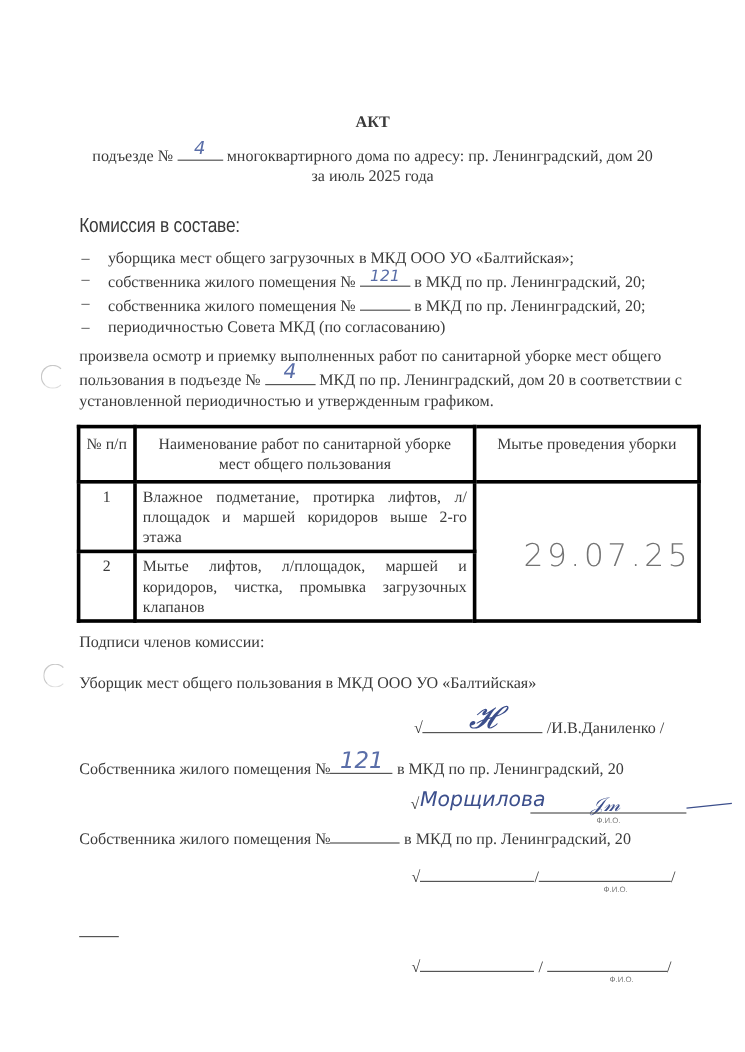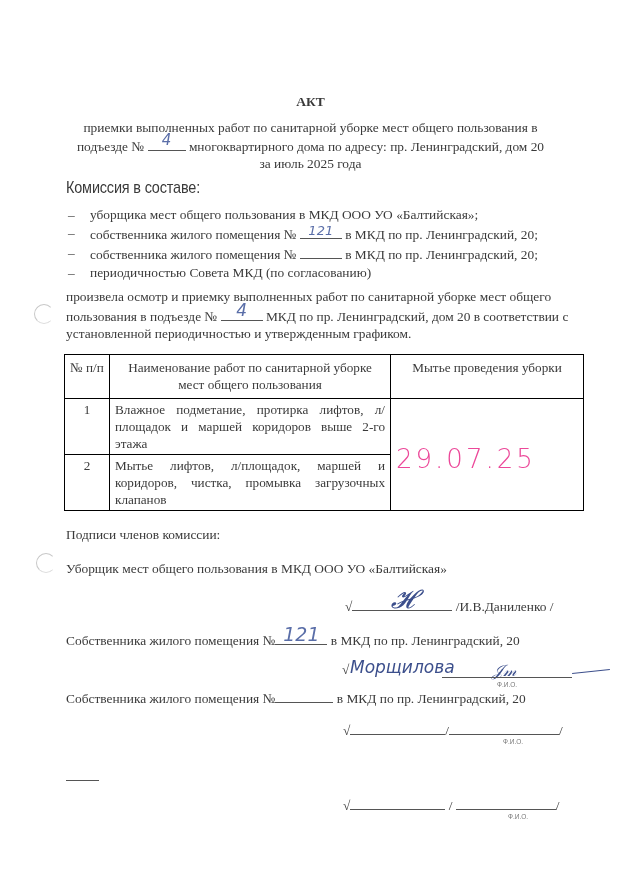--- a/index.html
+++ b/index.html
@@ -10,26 +10,26 @@
   .title { top: 94px; font-weight: bold; font-size: 13.5px; }
   .sub { top: 119px; line-height: 17px; }
   .blank { display: inline-block; border-bottom: 1px solid #555; position: relative; vertical-align: baseline; }
   .hw { font-family: "DejaVu Sans", sans-serif; color: #5a6ea8; font-style: italic; position: absolute; left: 0; right: 0; text-align: center; bottom: 0; line-height: 1; }
   .commission { top: 178px; left: 66px; font-size: 17px; font-family: "Liberation Sans Narrow", "Liberation Sans", sans-serif; transform: scaleX(0.85); transform-origin: left; letter-spacing: -0.2px; }
   .list { top: 206px; left: 68px; margin: 0; padding: 0; list-style: none; line-height: 18px; }
   .list li { position: relative; padding-left: 22px; }
   .list li::before { content: "–"; position: absolute; left: 0; }
   .para { top: 288px; left: 66px; width: 520px; line-height: 17.5px; }
   table.works { position: absolute; top: 354px; left: 64px; width: 520px; border-collapse: collapse; font-size: 13.2px; }
-  table.works td, table.works th { border: 1px solid #000000; font-weight: normal; vertical-align: top; padding: 2px 5px; line-height: 17px; }
+  table.works td, table.works th { border: 3px solid #000000; font-weight: normal; vertical-align: top; padding: 2px 5px; line-height: 17px; }
   table.works th { text-align: center; padding-top: 4px; padding-bottom: 5px; }
   .c1 { width: 34px; text-align: center; }
   .c2 { width: 270px; text-align: justify; margin-top: 42px; }
   .datecell { vertical-align: middle !important; }
-  .datehw { font-family: "DejaVu Sans", sans-serif; color: #ec4899; font-size: 26px; letter-spacing: 3px; font-weight: 200; margin-top: 10px; margin-left: 0px; }
+  .datehw { font-family: "DejaVu Sans", sans-serif; color: #737373; font-size: 26px; letter-spacing: 3px; font-weight: 200; margin-top: 10px; margin-left: 0px; text-align: right; }
   .sigtitle { top: 527px; left: 66px; }
   .cleaner { top: 561px; left: 66px; }
   .sig1 { top: 596px; left: 345px; }
   .owner1 { top: 630px; left: 66px; }
   .sig2 { top: 656px; left: 342px; width: 270px; height: 26px; }
   .owner2 { top: 688px; left: 66px; }
   .sig3 { top: 720px; left: 343px; }
   .rep { top: 766px; left: 66px; }
   .sig4 { top: 795px; left: 343px; }
   .fio { font-family: "Liberation Sans", sans-serif; font-size: 6.5px; color: #777; position: absolute; }
@@ -38,35 +38,34 @@
 </style>
 </head>
 <body>
 
 <div class="punch" style="top:304px; left:34px;"></div>
 <div class="punch" style="top:553px; left:36px;"></div>
 
 <div class="abs center title">АКТ</div>
 
 <div class="abs center sub">
-  <div>приемки выполненных работ по санитарной уборке мест общего пользования в</div>
   <div>
     <span>подъезде №</span>
     <span class="blank" style="width:38px; height:14px;">
       <span class="hw" style="font-size:15px; bottom:2px;">4</span>
     </span>
     <span>многоквартирного дома по адресу: пр. Ленинградский, дом 20</span>
   </div>
   <div>за   июль 2025 года</div>
 </div>
 
 <div class="abs commission">Комиссия в составе:</div>
 
 <ul class="abs list">
-  <li><span>уборщика мест общего пользования в МКД ООО УО «Балтийская»;</span></li>
+  <li><span>уборщика мест общего загрузочных в МКД ООО УО «Балтийская»;</span></li>
   <li>
     <span>собственника жилого помещения №</span>
     <span class="blank" style="width:42px; height:14px;">
       <span class="hw" style="font-size:13px; bottom:1px;">121</span>
     </span>
     <span>в МКД по пр. Ленинградский, 20;</span>
   </li>
   <li>
     <span>собственника жилого помещения №</span>
     <span class="blank" style="width:42px; height:14px;"></span>

